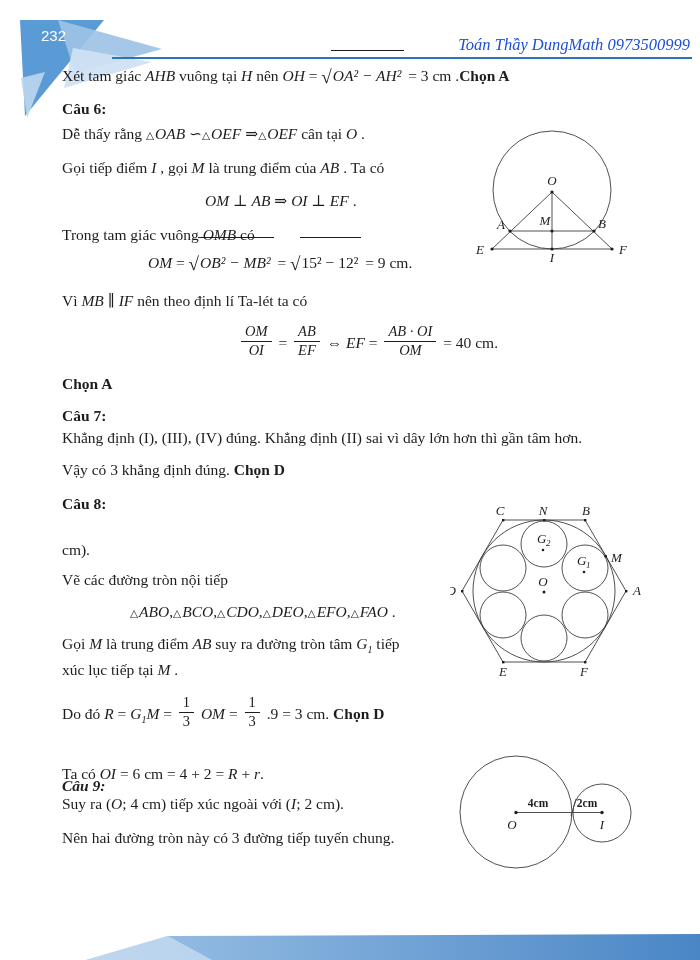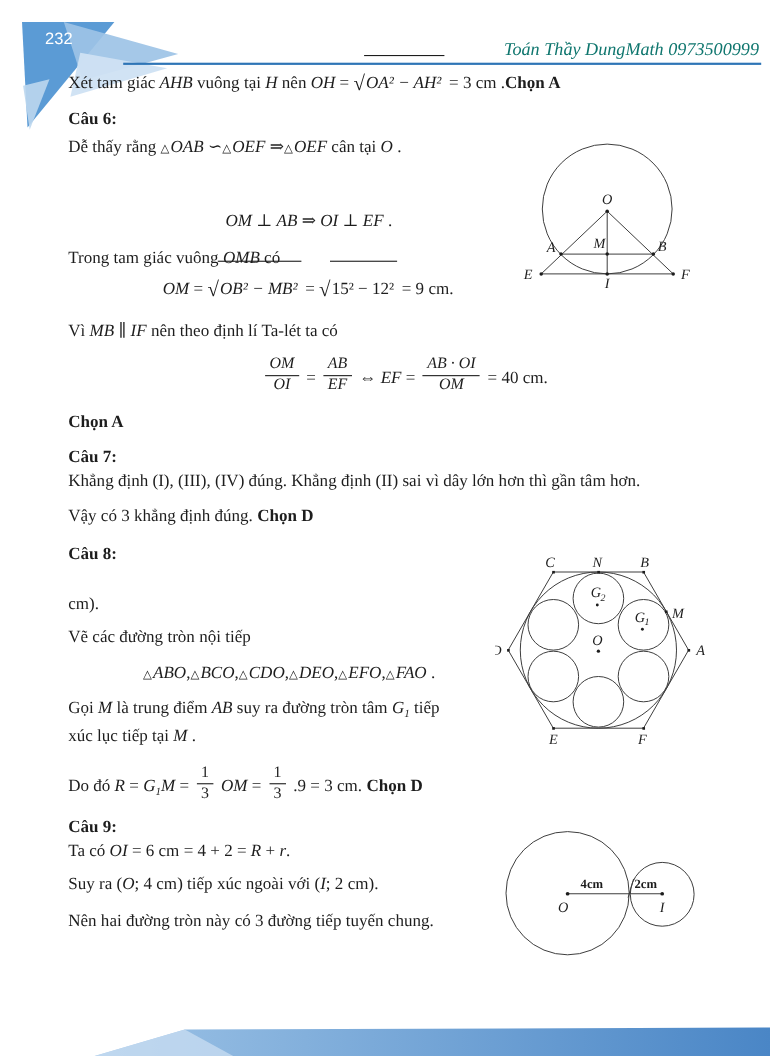--- a/index.html
+++ b/index.html
@@ -12,21 +12,21 @@
   .sub{font-size:10px;font-style:italic;vertical-align:-4px;}
   .frac{display:inline-block;vertical-align:middle;text-align:center;line-height:1.1;
         font-size:14.5px;margin:0 3px;transform:translateY(-3px);}
   .frac .ft{display:block;padding:0 4px 1px;border-bottom:1.2px solid #1d1d1d;}
   .frac .fb{display:block;padding-top:1px;}
   .frac.fit .ft,.frac.fit .fb{font-style:italic;}
   .sqrt{display:inline;white-space:nowrap;}
   .rad{font-size:19px;vertical-align:-2px;margin-right:-1px;}
   .ol{border-top:1.2px solid #1d1d1d;padding:16px 3px 0 2px;}
   .ol.it{font-style:italic;}
-  .brand{position:absolute;top:35px;right:10px;font-style:italic;font-size:16.5px;color:#0f766e;}
+  .brand{position:absolute;top:35px;right:10px;font-style:italic;font-size:16.5px;color:#1d4ed8;}
   .rule{position:absolute;top:57px;left:112px;width:580px;height:2px;background:#2e75b6;}
   .pagenum{position:absolute;top:27px;left:41px;color:#ffffff;font-size:15px;
            font-family:"Liberation Sans","DejaVu Sans",sans-serif;}
   .decor{position:absolute;}
   svg text{font-family:"Liberation Serif","DejaVu Serif",serif;}
   .dlabel{font-size:13px;font-style:italic;fill:#1d1d1d;}
   .dsub{font-size:9px;font-style:italic;fill:#1d1d1d;}
   .dmeas{font-size:11.5px;font-weight:bold;fill:#1d1d1d;}
   .dstroke{fill:none;stroke:#3c3c3c;stroke-width:0.9;}
 </style>
@@ -41,37 +41,38 @@
     <polygon points="55,30 134,44 46,70" fill="#cfe2f3" opacity="0.95"></polygon>
     <polygon points="3,60 27,54 9,100" fill="#bdd7ee" opacity="0.9"></polygon>
   </svg>
   <div class="pagenum">232</div>
   <div class="brand">Toán Thầy  DungMath 0973500999</div>
   <div class="rule"></div>
 
   <div class="line" style="left:62px;top:66px;"><span>Xét tam giác </span><span class="it">AHB</span><span> vuông tại </span><span class="it">H</span><span> nên </span><span class="it">OH </span><span>= </span><span class="sqrt"><span class="rad">√</span><span class="ol it">OA² − AH²</span></span><span> = 3 cm .</span><span class="b">Chọn A</span></div>
   <div class="line" style="left:62px;top:99px;"><span class="b">Câu 6:</span></div>
   <div class="line" style="left:62px;top:124px;"><span>Dễ thấy rằng </span><span class="tri">△</span><span class="it">OAB</span><span> ∽</span><span class="tri">△</span><span class="it">OEF</span><span> ⇒</span><span class="tri">△</span><span class="it">OEF</span><span> cân tại </span><span class="it">O</span><span> .</span></div>
+  <div class="line" style="left:62px;top:158px;"><span>Gọi tiếp điểm </span><span class="it">I</span><span> , gọi </span><span class="it">M</span><span> là trung điểm của </span><span class="it">AB</span><span> . Ta có</span></div>
   <div class="line" style="left:205px;top:191px;"><span class="it">OM </span><span>⊥ </span><span class="it">AB </span><span>⇒ </span><span class="it">OI </span><span>⊥ </span><span class="it">EF</span><span> .</span></div>
   <div class="line" style="left:62px;top:225px;"><span>Trong tam giác vuông </span><span class="it">OMB</span><span> có</span></div>
   <div class="line" style="left:148px;top:253px;"><span class="it">OM </span><span>= </span><span class="sqrt"><span class="rad">√</span><span class="ol it">OB² − MB²</span></span><span> = </span><span class="sqrt"><span class="rad">√</span><span class="ol">15² − 12²</span></span><span> = 9 cm.</span></div>
   <div class="line" style="left:62px;top:291px;"><span>Vì </span><span class="it">MB</span><span> ∥ </span><span class="it">IF</span><span> nên theo định lí Ta-lét ta có</span></div>
   <div class="line" style="left:238px;top:327px;"><span class="frac fit"><span class="ft">OM</span><span class="fb">OI</span></span><span> = </span><span class="frac fit"><span class="ft">AB</span><span class="fb">EF</span></span><span> ⇔ </span><span class="it">EF </span><span>= </span><span class="frac fit"><span class="ft">AB · OI</span><span class="fb">OM</span></span><span> = 40 cm.</span></div>
   <div class="line" style="left:62px;top:374px;"><span class="b">Chọn A</span></div>
   <div class="line" style="left:62px;top:406px;"><span class="b">Câu 7:</span></div>
   <div class="line" style="left:62px;top:428px;"><span>Khẳng định (I), (III), (IV) đúng. Khẳng định (II) sai vì dây lớn hơn thì gần tâm hơn.</span></div>
   <div class="line" style="left:62px;top:460px;"><span>Vậy có 3 khẳng định đúng. </span><span class="b">Chọn D</span></div>
   <div class="line" style="left:62px;top:494px;"><span class="b">Câu 8:</span></div>
   <div class="line" style="left:62px;top:540px;"><span>cm).</span></div>
   <div class="line" style="left:62px;top:570px;"><span>Vẽ các đường tròn nội tiếp</span></div>
   <div class="line" style="left:130px;top:602px;"><span class="tri">△</span><span class="it">ABO</span><span>,</span><span class="tri">△</span><span class="it">BCO</span><span>,</span><span class="tri">△</span><span class="it">CDO</span><span>,</span><span class="tri">△</span><span class="it">DEO</span><span>,</span><span class="tri">△</span><span class="it">EFO</span><span>,</span><span class="tri">△</span><span class="it">FAO</span><span> .</span></div>
   <div class="line" style="left:62px;top:634px;"><span>Gọi </span><span class="it">M</span><span> là trung điểm </span><span class="it">AB</span><span> suy ra đường tròn tâm </span><span class="it">G</span><span class="sub">1</span><span> tiếp</span></div>
   <div class="line" style="left:62px;top:660px;"><span>xúc lục tiếp tại </span><span class="it">M</span><span> .</span></div>
   <div class="line" style="left:62px;top:698px;"><span>Do đó </span><span class="it">R </span><span>= </span><span class="it">G</span><span class="sub">1</span><span class="it">M </span><span>= </span><span class="frac"><span class="ft">1</span><span class="fb">3</span></span><span> </span><span class="it">OM </span><span>= </span><span class="frac"><span class="ft">1</span><span class="fb">3</span></span><span> .9 = 3 cm. </span><span class="b">Chọn D</span></div>
-  <div class="line" style="left:62px;top:742px;"><span class="b">Câu 9:</span></div>
+  <div class="line" style="left:62px;top:776px;font-style:italic;"><span class="b">Câu 9:</span></div>
   <div class="line" style="left:62px;top:764px;"><span>Ta có </span><span class="it">OI </span><span>= 6 cm = 4 + 2 = </span><span class="it">R</span><span> + </span><span class="it">r</span><span>.</span></div>
   <div class="line" style="left:62px;top:794px;"><span>Suy ra (</span><span class="it">O</span><span>; 4 cm) tiếp xúc ngoài với (</span><span class="it">I</span><span>; 2 cm).</span></div>
   <div class="line" style="left:62px;top:828px;"><span>Nên hai đường tròn này có 3 đường tiếp tuyến chung.</span></div>
 
   <svg class="decor" style="left:470px;top:112px;" width="195" height="152" viewBox="0 0 195 152">
     <circle class="dstroke" cx="82" cy="78" r="59"></circle>
     <line class="dstroke" x1="22" y1="137" x2="142" y2="137"></line>
     <line class="dstroke" x1="40" y1="119" x2="124" y2="119"></line>
     <line class="dstroke" x1="82" y1="80" x2="82" y2="137"></line>
     <line class="dstroke" x1="82" y1="80" x2="22" y2="137"></line>

